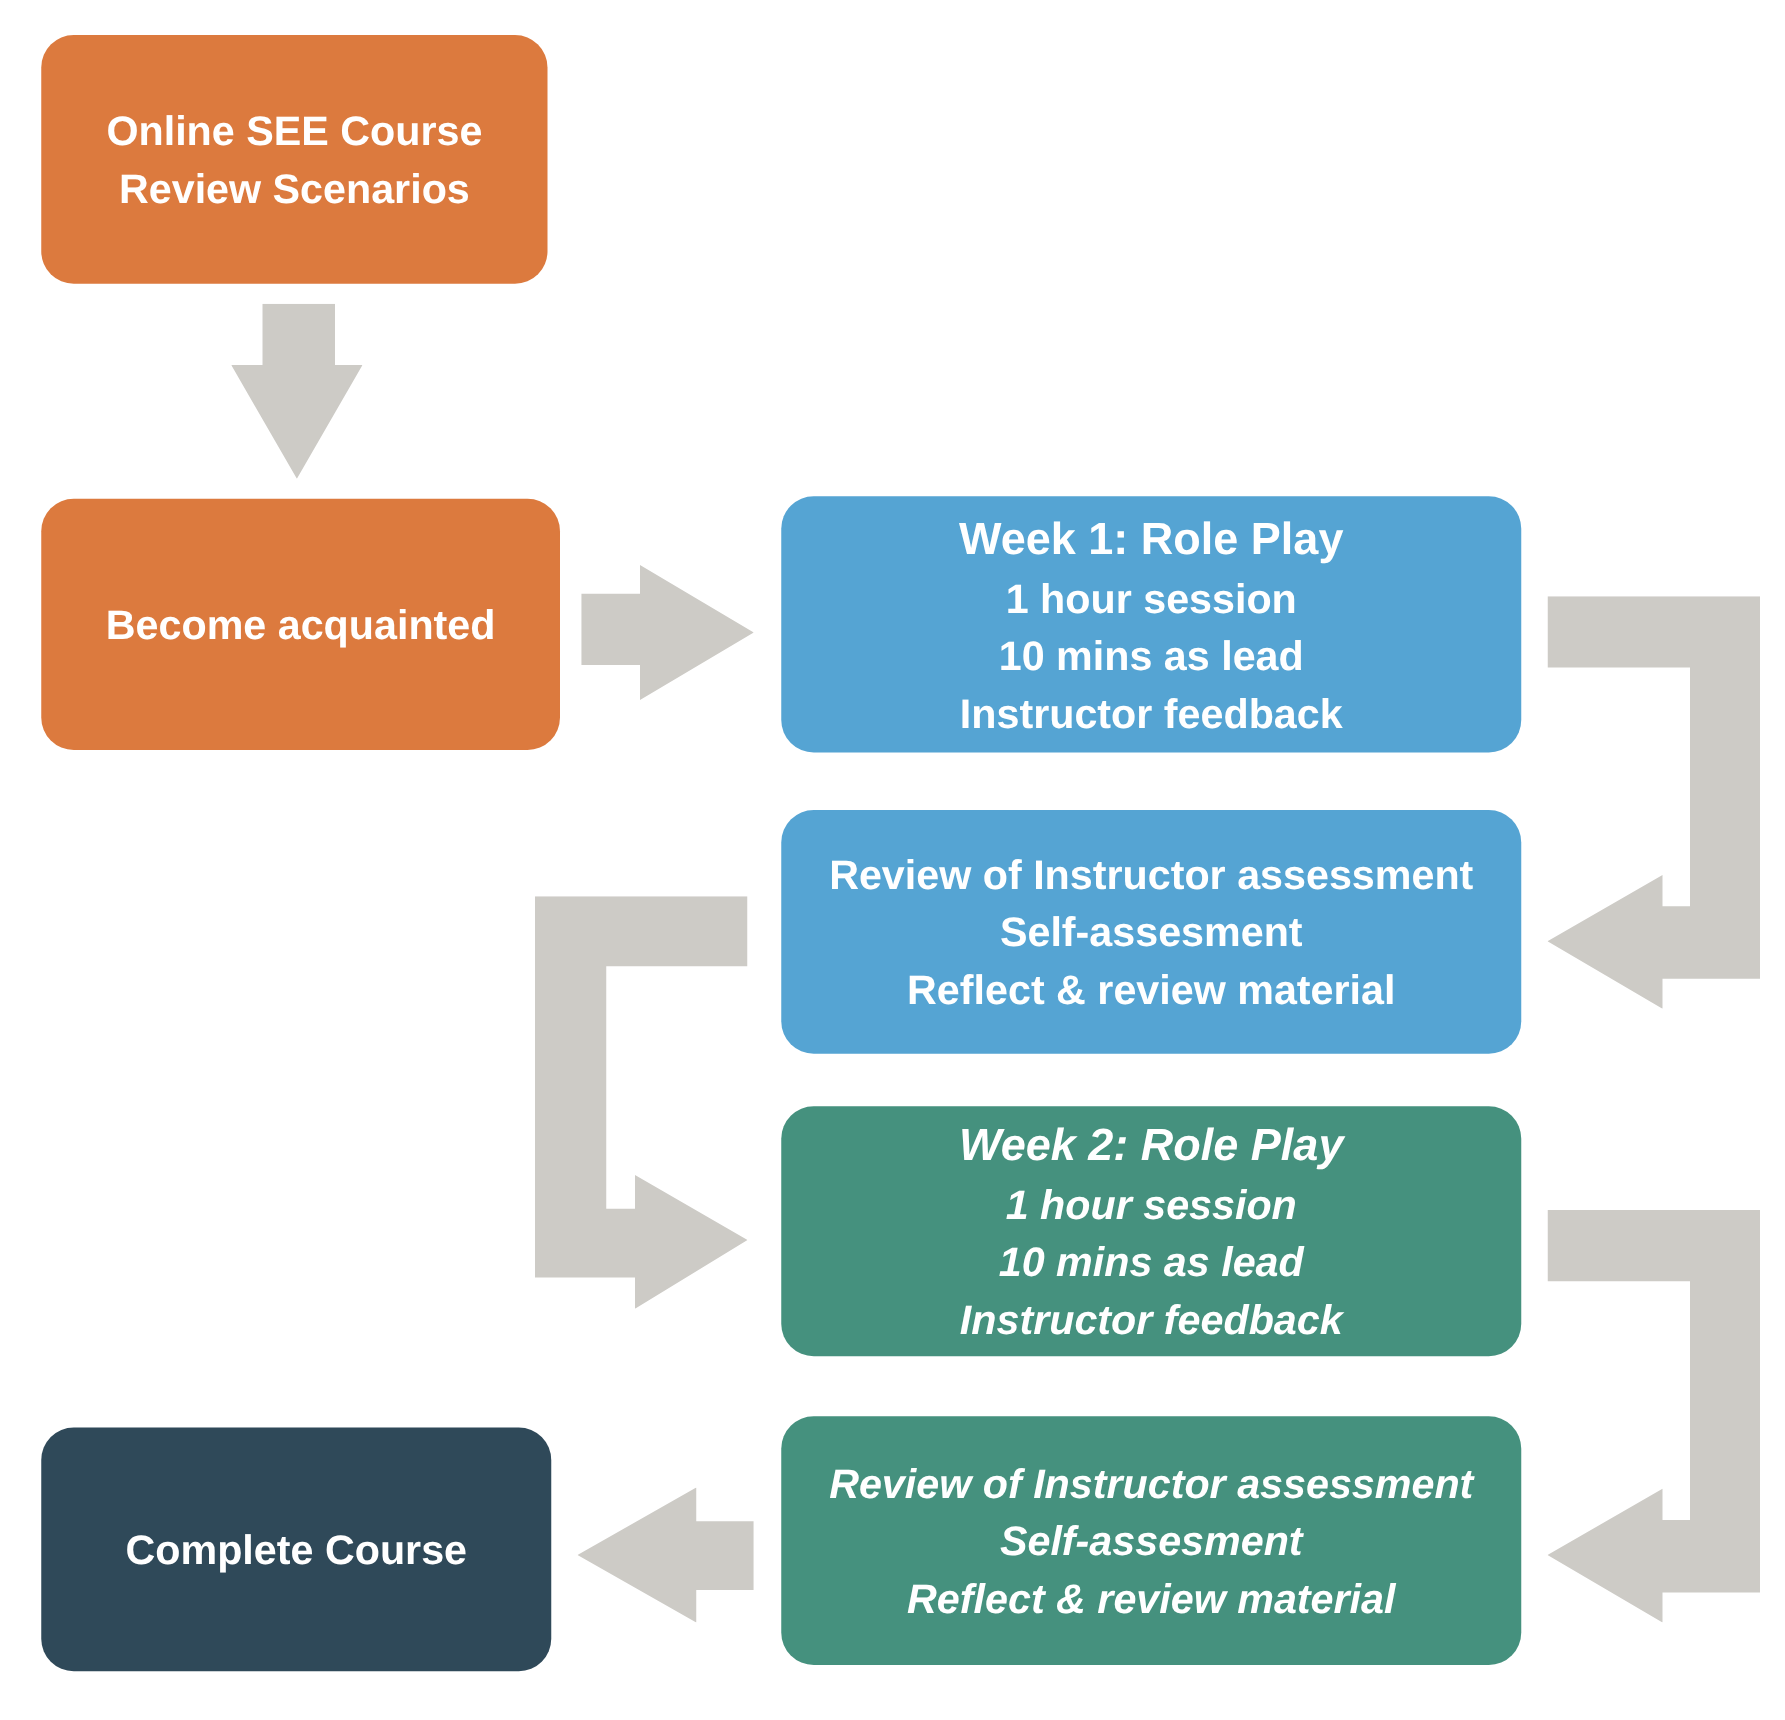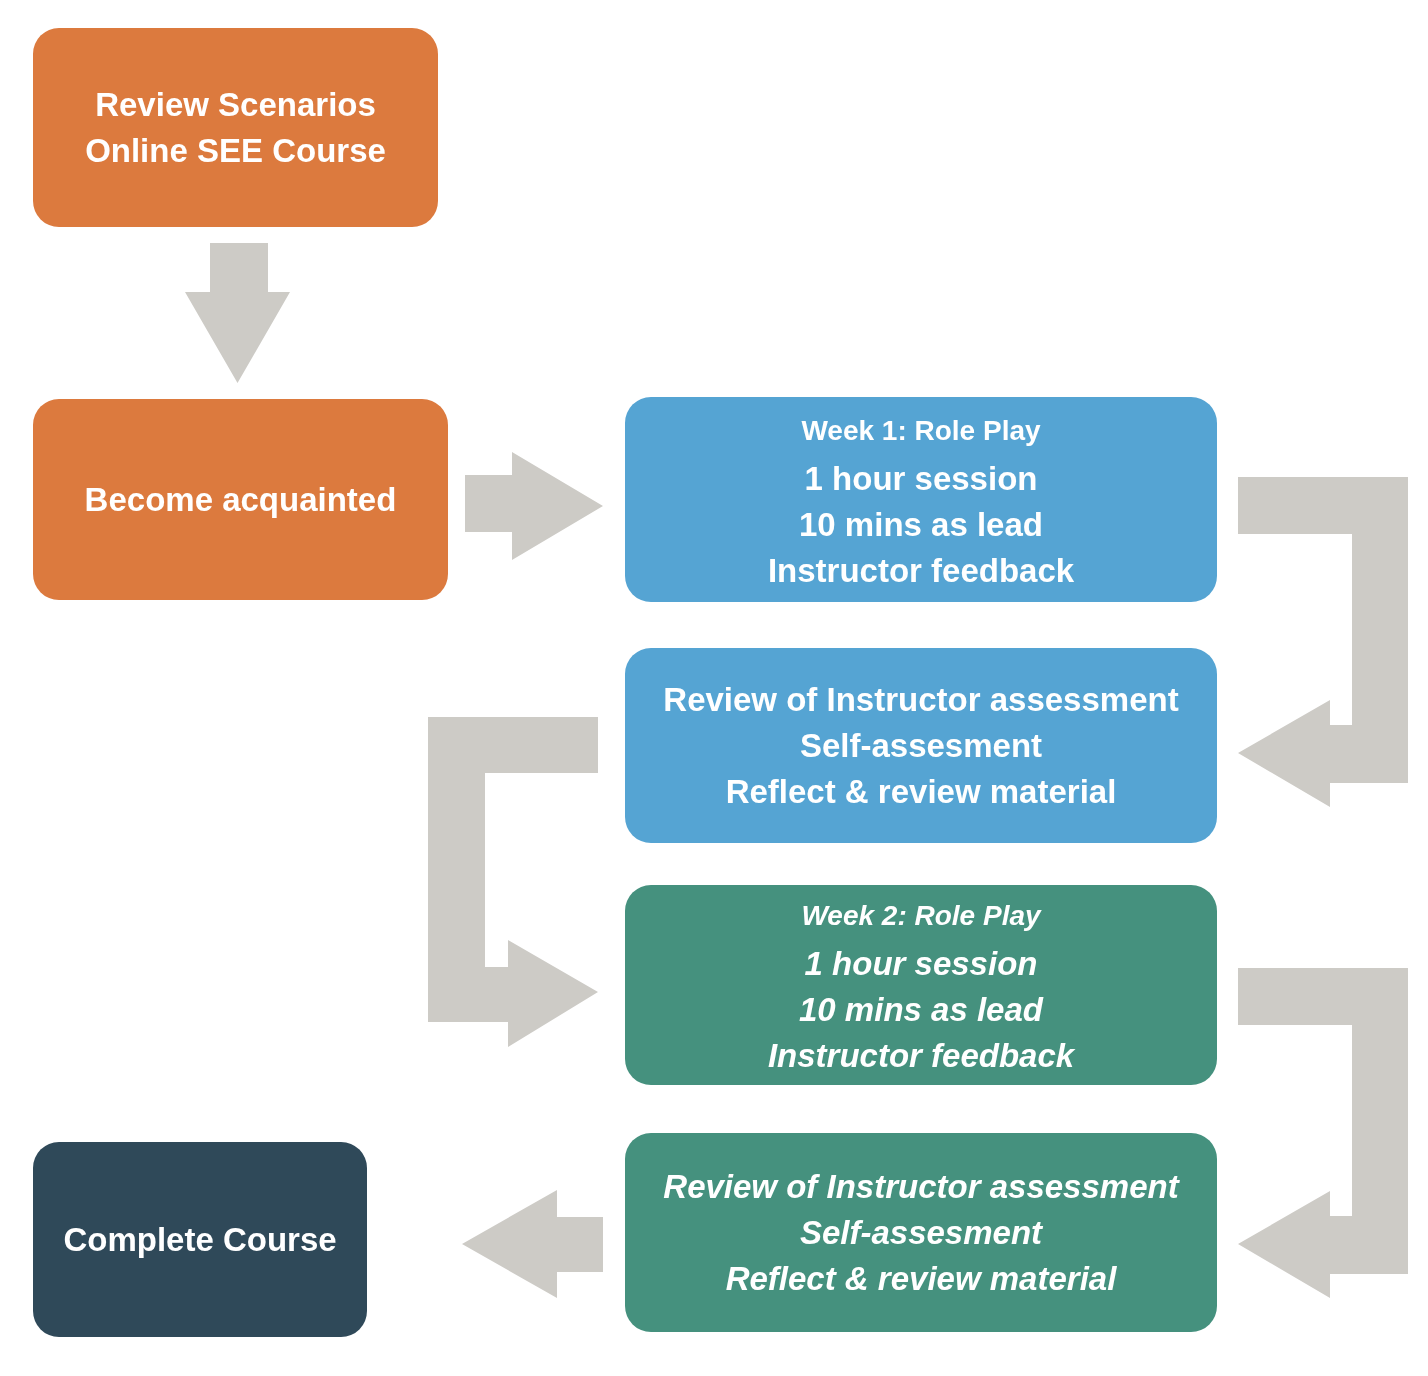--- a/index.html
+++ b/index.html
@@ -20,35 +20,35 @@
     justify-content: center;
     align-items: center;
     text-align: center;
     font-weight: 700;
     font-size: 33px;
     line-height: 46px;
     box-sizing: border-box;
     padding: 0 4px;
   }
   .node .line { white-space: nowrap; }
-  .node .title { font-size: 28px; line-height: 50px; white-space: nowrap; }
+  .node .title { font-size: 36px; line-height: 50px; white-space: nowrap; }
   .c-orange { background: #DC7A3E; }
   .c-blue   { background: #55A4D3; }
   .c-green  { background: #45917E; font-style: italic; }
   .c-navy   { background: #2F4959; }
   .arrow { position: absolute; display: block; }
 </style>
 </head>
 <body>
 
 <div class="canvas">
 
   <div class="node c-orange" style="left: 33px; top: 28px; width: 405px; height: 199px; background: rgb(220, 122, 62);">
+    <div class="line">Online SEE Course</div>
     <div class="line">Review Scenarios</div>
-    <div class="line">Online SEE Course</div>
   </div>
 
   <svg class="arrow" style="left:185px; top:243px;" width="105" height="140" viewBox="0 0 105 140">
     <polygon fill="#CDCBC6" points="25,0 83,0 83,49 105,49 52.5,140 0,49 25,49"></polygon>
   </svg>
 
   <div class="node c-orange" style="left: 33px; top: 399px; width: 415px; height: 201px; background: rgb(220, 122, 62); text-align: right;">
     <div class="line">Become acquainted</div>
   </div>
 
@@ -91,17 +91,17 @@
   <div class="node c-green" style="left: 625px; top: 1133px; width: 592px; height: 199px; background: rgb(69, 145, 126);">
     <div class="line">Review of Instructor assessment</div>
     <div class="line">Self-assesment</div>
     <div class="line">Reflect &amp; review material</div>
   </div>
 
   <svg class="arrow" style="left:462px; top:1190px;" width="141" height="108" viewBox="0 0 141 108">
     <polygon fill="#CDCBC6" points="141,27 95,27 95,0 0,54 95,108 95,82 141,82"></polygon>
   </svg>
 
-  <div class="node c-navy" style="left: 33px; top: 1142px; width: 334px; height: 195px; background: rgb(47, 73, 89);">
+  <div class="node c-navy" style="left: 33px; top: 1142px; width: 408px; height: 195px; background: rgb(47, 73, 89);">
     <div class="line">Complete Course</div>
   </div>
 
 </div>
 
 </body></html>

